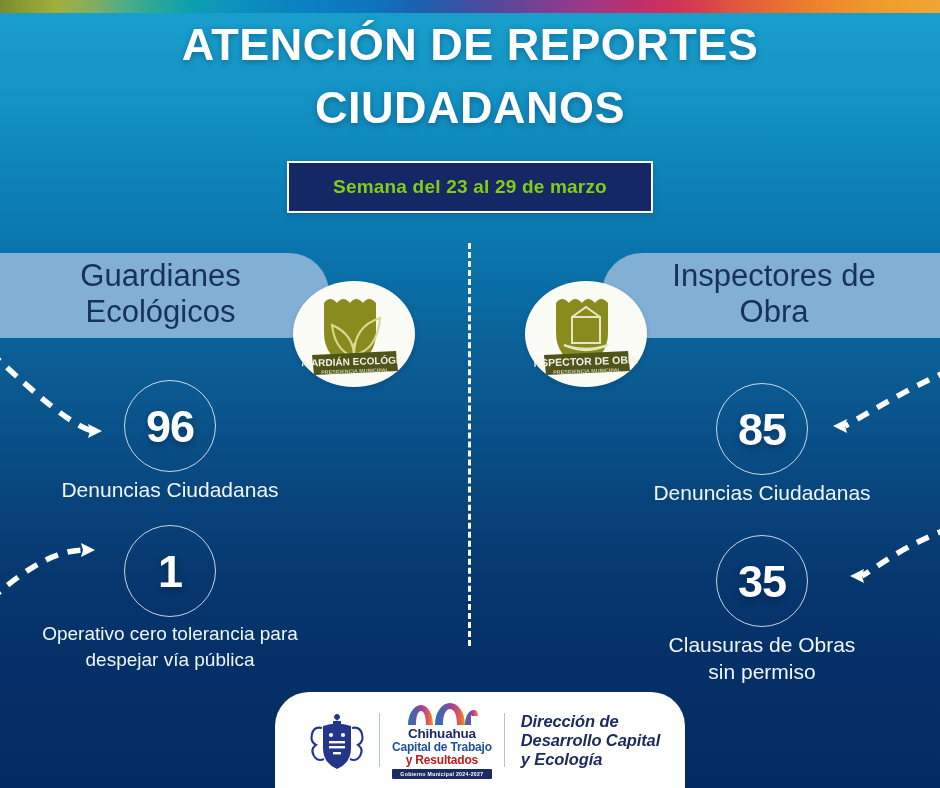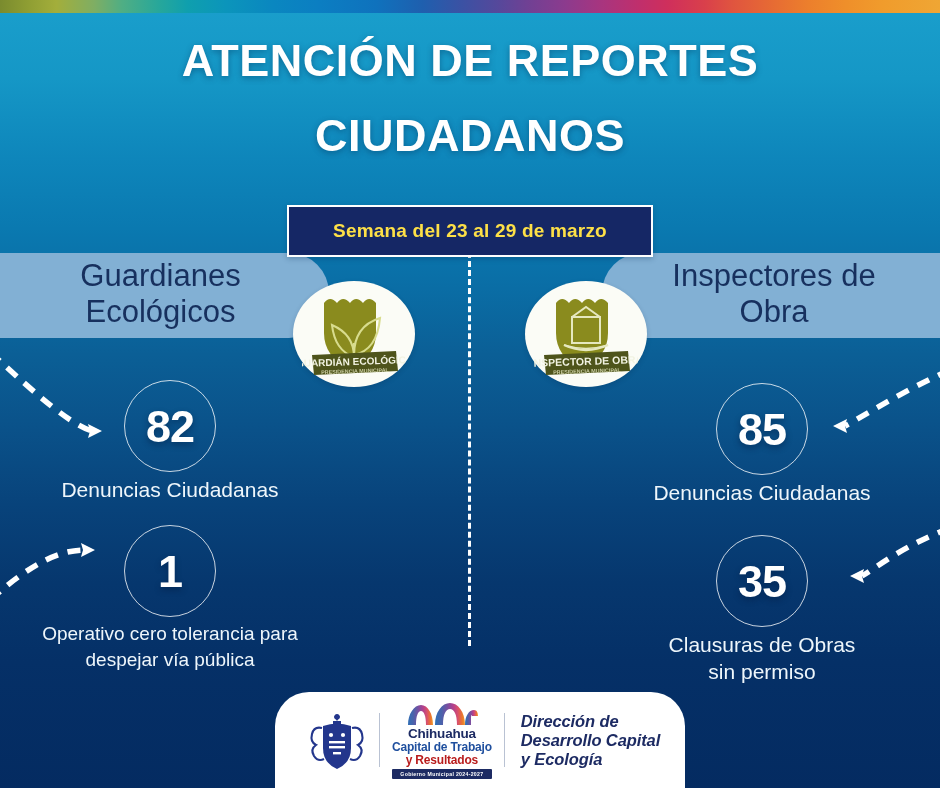--- a/index.html
+++ b/index.html
@@ -57,37 +57,37 @@
       #efa634 100%);
     z-index:40;
   }
 
   
   .header{
     position:absolute;left:0;top:13px;width:940px;
     text-align:center;z-index:20;
   }
   .title{
-    margin:0;padding:16px 60px;
+    margin:0;padding:0 60px;
     font-size:45px;line-height:63px;
     font-weight:bold;letter-spacing:.5px;
     color:#ffffff;
     text-shadow:0 2px 6px rgba(0,50,90,.45);
     font-family:"Liberation Sans", sans-serif;
   }
   .title .l1{display:block;}
-  .title .l2{display:block;margin-top:12px;}
+  .title .l2{display:block;}
 
   .date-box{
     display:inline-block;
     margin-top:22px;
     padding:13px 44px 14px 44px;
     background:#152765;
     border:2px solid #ffffff;
-    color:#fde047;
+    color:#84cc16;
     font-size:19px;font-weight:bold;
     letter-spacing:.2px;
     line-height:21px;
     box-shadow:0 2px 5px rgba(0,40,80,.25);
   }
 
   
   .band{
     position:absolute;top:253px;height:85px;
     background:#82b0d4;
@@ -268,21 +268,21 @@
     <g fill="#ffffff">
       <path d="M92 431 L78 424 L80 431 L78 438 Z" transform="translate(10,0)"></path>
       <path d="M85 550 L71 543 L73 550 L71 557 Z" transform="translate(10,0)"></path>
       <path d="M845 426 L859 419 L857 426 L859 433 Z" transform="translate(-12,0)"></path>
       <path d="M862 576 L876 569 L874 576 L876 583 Z" transform="translate(-12,0)"></path>
     </g>
   </svg>
 
   <div class="stat stat-g1">
     <div class="circle">
-      <span>82</span>
+      <span>96</span>
     </div>
     <div class="caption">Denuncias Ciudadanas</div>
   </div>
 
   <div class="stat stat-g2">
     <div class="circle">
       <span>1</span>
     </div>
     <div class="caption">Operativo cero tolerancia para
 despejar vía pública</div>

